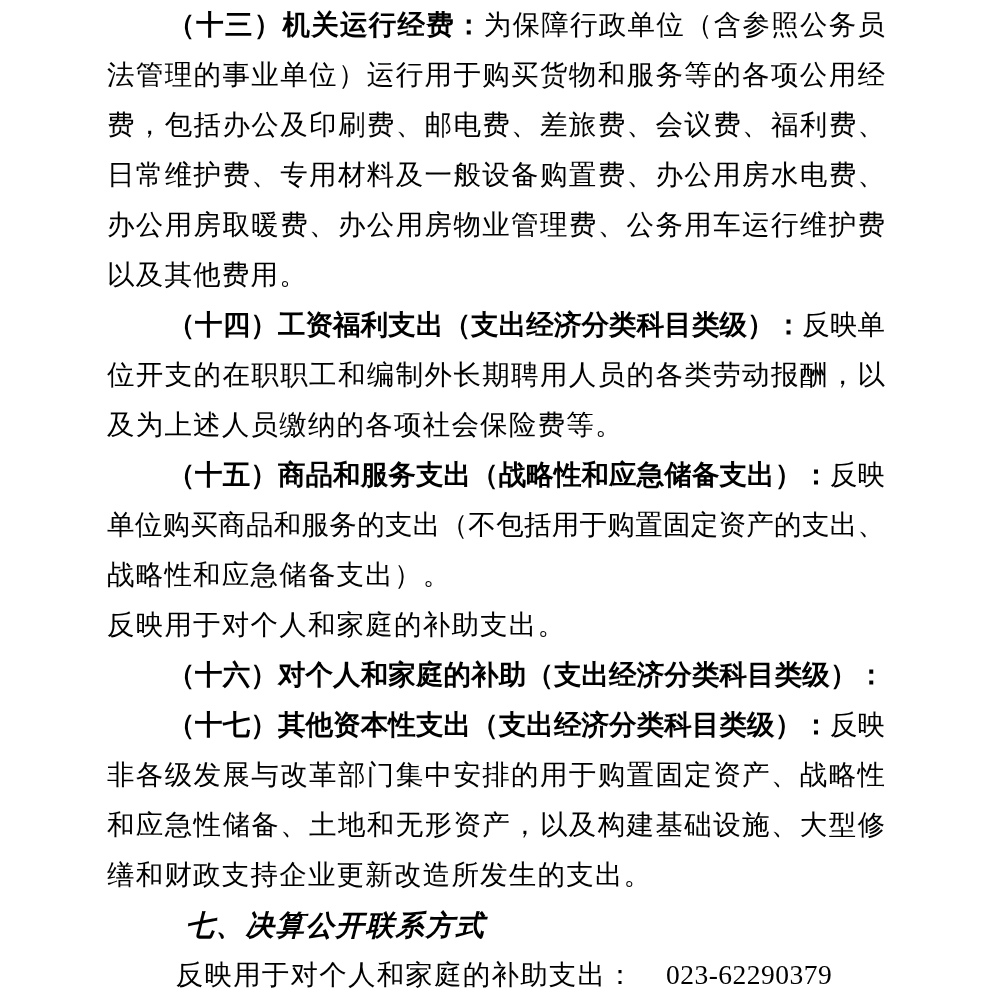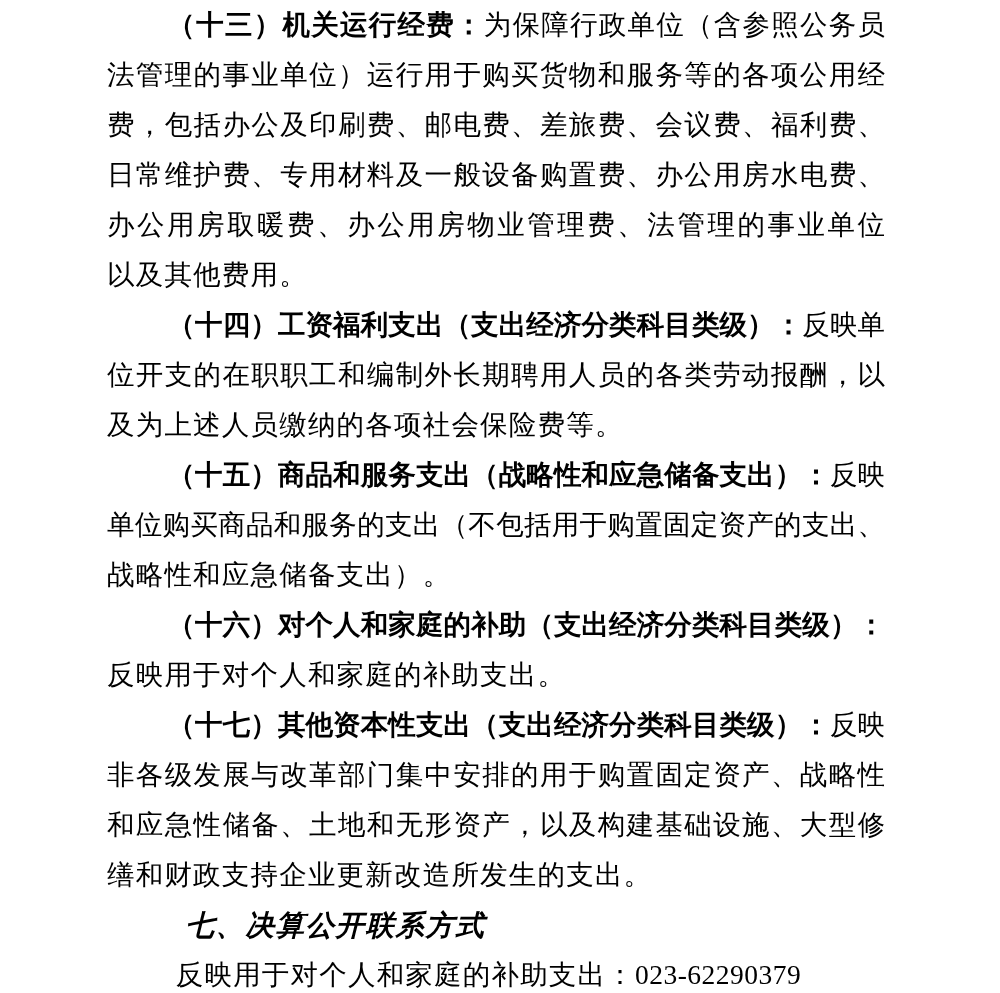--- a/index.html
+++ b/index.html
@@ -30,57 +30,57 @@
     color: #000000;
     text-align: justify;
     text-justify: inter-character;
     white-space: normal;
     overflow: visible;
   }
   .line.fill { text-align-last: justify; }
   .line.last { text-align-last: left; letter-spacing: 1.2px; }
   .line.indent { text-indent: 2.2em; }
   .seg.bold { font-weight: bold; }
-  .seg.latin { font-family: "Liberation Serif", serif; letter-spacing: 0.5px; }
+  .seg.latin { font-family: "Liberation Serif", serif; letter-spacing: 0.5px; margin-left: 31px; }
   .heading-para .line {
     font-family: "Liberation Sans", sans-serif;
     font-weight: bold;
     font-size: 28.5px;
     text-indent: 2.75em;
     letter-spacing: 1.5px;
     font-style: italic;
   }
   .contact-para .line { text-indent: 2.5em; }
 </style>
 </head>
 <body>
 
 <div class="page">
   <div class="text-block">
       <div class="paragraph">
         <div class="line fill indent"><span class="seg bold">（十三）机关运行经费：</span><span class="seg">为保障行政单位（含参照公务员</span></div>
         <div class="line fill"><span class="seg">法管理的事业单位）运行用于购买货物和服务等的各项公用经</span></div>
         <div class="line fill"><span class="seg">费，包括办公及印刷费、邮电费、差旅费、会议费、福利费、</span></div>
         <div class="line fill"><span class="seg">日常维护费、专用材料及一般设备购置费、办公用房水电费、</span></div>
-        <div class="line fill"><span class="seg">办公用房取暖费、办公用房物业管理费、法管理的事业单位</span></div>
+        <div class="line fill"><span class="seg">办公用房取暖费、办公用房物业管理费、公务用车运行维护费</span></div>
         <div class="line last"><span class="seg">以及其他费用。</span></div>
       </div>
       <div class="paragraph">
         <div class="line fill indent"><span class="seg bold">（十四）工资福利支出（支出经济分类科目类级）：</span><span class="seg">反映单</span></div>
         <div class="line fill"><span class="seg">位开支的在职职工和编制外长期聘用人员的各类劳动报酬，以</span></div>
         <div class="line last"><span class="seg">及为上述人员缴纳的各项社会保险费等。</span></div>
       </div>
       <div class="paragraph">
         <div class="line fill indent"><span class="seg bold">（十五）商品和服务支出（战略性和应急储备支出）：</span><span class="seg">反映</span></div>
         <div class="line fill"><span class="seg">单位购买商品和服务的支出（不包括用于购置固定资产的支出、</span></div>
         <div class="line last"><span class="seg">战略性和应急储备支出）。</span></div>
       </div>
       <div class="paragraph">
+        <div class="line last"><span class="seg">反映用于对个人和家庭的补助支出。</span></div>
         <div class="line fill indent"><span class="seg bold">（十六）对个人和家庭的补助（支出经济分类科目类级）：</span></div>
-        <div class="line last"><span class="seg">反映用于对个人和家庭的补助支出。</span></div>
       </div>
       <div class="paragraph">
         <div class="line fill indent"><span class="seg bold">（十七）其他资本性支出（支出经济分类科目类级）：</span><span class="seg">反映</span></div>
         <div class="line fill"><span class="seg">非各级发展与改革部门集中安排的用于购置固定资产、战略性</span></div>
         <div class="line fill"><span class="seg">和应急性储备、土地和无形资产，以及构建基础设施、大型修</span></div>
         <div class="line last"><span class="seg">缮和财政支持企业更新改造所发生的支出。</span></div>
       </div>
       <div class="paragraph heading-para">
         <div class="line last indent"><span class="seg bold">七、决算公开联系方式</span></div>
       </div>

